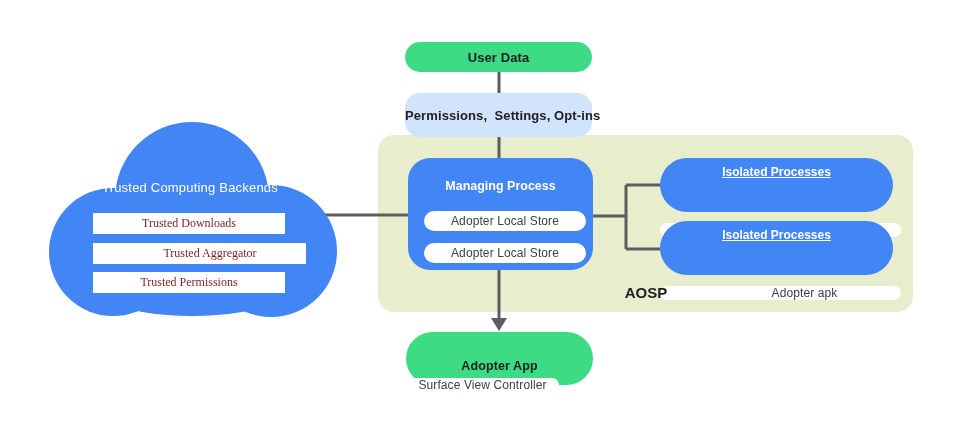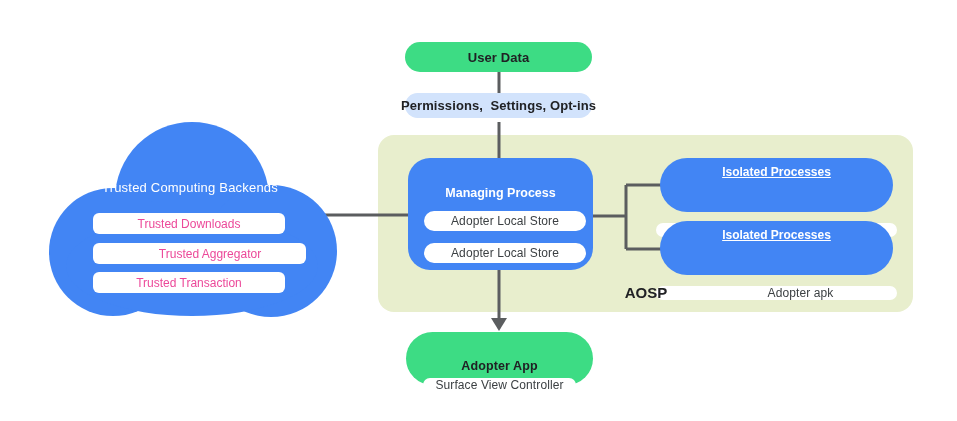--- a/index.html
+++ b/index.html
@@ -4,49 +4,49 @@
 <style>
   html,body{margin:0;padding:0;background:#fff;}
   .stage{
     position:relative;width:957px;height:421px;background:#ffffff;overflow:hidden;
     font-family:"Liberation Sans",sans-serif;color:#202124;
   }
   .abs{position:absolute;box-sizing:border-box;}
   
   .aosp-box{left:378px;top:135px;width:535px;height:177px;background:#e8eecd;border-radius:16px;z-index:1;}
   .lines-svg{left:0;top:0;width:957px;height:421px;z-index:2;pointer-events:none;}
-  .node{z-index:3;display:flex;flex-direction:column;align-items:center;justify-content:center;text-align:center;}
+  .node{z-index:3;display:flex;flex-direction:column;justify-content:center;text-align:center;}
   
   .pill-green{background:#3ddc84;border-radius:16px;}
   .pill-lightblue{background:#d2e3fc;border-radius:15px;}
   .pill-title{font-weight:bold;font-size:13px;color:#202124;letter-spacing:.1px;white-space:pre;}
   .user-data{left:405px;top:42px;width:187px;height:30px;}
-  .permissions{left:405px;top:93px;width:187px;height:25px;}
+  .permissions{left:405px;top:93px;width:187px;height:44px;}
   
   .blue-box{background:#4285f4;}
-  .managing{left:408px;top:158px;width:185px;height:112px;border-radius:22px;justify-content:flex-start;padding-top:27px;}
+  .managing{left:408px;top:158px;width:185px;height:112px;border-radius:22px;justify-content:flex-start;padding-top:20px;}
   .managing .box-title{font-weight:bold;font-size:12.5px;line-height:16px;color:#ffffff;}
   .white-pill{background:#ffffff;border-radius:11px;display:flex;align-items:center;justify-content:center;
               font-size:12px;color:#3c4043;letter-spacing:.1px;}
   .managing .white-pill{width:162px;height:20px;position:absolute;left:16px;}
   .mp1{top:53px;} .mp2{top:85px;}
   .isolated{width:233px;height:54px;border-radius:27px;justify-content:flex-start;padding-top:7px;gap:40px;}
   .iso1{left:660px;top:158px;} .iso2{left:660px;top:221px;}
   .isolated .box-title{font-weight:bold;font-size:12px;color:#ffffff;text-decoration:underline;}
   .isolated .white-pill{width:193px;height:20px;margin-top:4px;padding-left:48px;}
   
   .adopter{left:406px;top:332px;width:187px;height:53px;border-radius:27px;justify-content:flex-start;padding-top:27px;}
   .adopter .pill-title{font-size:12.5px;}
   .adopter .white-pill{width:153px;height:28px;margin-top:5px;border-radius:9px;}
   
   .aosp-label{left:606px;top:284px;width:80px;z-index:3;text-align:center;font-weight:bold;font-size:15px;color:#202124;}
   
   .cloud-title{left:70px;top:180px;width:240px;z-index:3;text-align:center;font-weight:normal;font-size:13px;color:#ffffff;letter-spacing:.2px;}
-  .cloud-pill{left:93px;width:192px;height:21px;border-radius:6px;z-index:3;position:absolute;background:#fff;
-              display:flex;align-items:center;justify-content:center;font-size:12px;color:#ec4899;}
+  .cloud-pill{left:93px;width:192px;height:21px;border-radius:0;z-index:3;position:absolute;background:#fff;
+              display:flex;align-items:center;justify-content:center;font-size:12px;color:#7f1d1d;font-family:Liberation Serif, serif;}
   .cp1{top:213px;} .cp2{top:243px;padding-left:21px;} .cp3{top:272px;}
 </style>
 </head>
 <body>
 
 <div class="stage">
 
   <div class="abs aosp-box"></div>
 
   <svg class="abs lines-svg" width="957" height="421" viewBox="0 0 957 421" xmlns="http://www.w3.org/2000/svg">
@@ -62,21 +62,21 @@
       <circle cx="192" cy="199" r="77"></circle>
       <circle cx="113" cy="252" r="64"></circle>
       <circle cx="271" cy="251" r="66"></circle>
       <ellipse cx="192" cy="266" rx="126" ry="50"></ellipse>
     </g>
   </svg>
 
   <div class="abs cloud-title">Trusted Computing Backends</div>
   <div class="cloud-pill cp1">Trusted Downloads</div>
   <div class="cloud-pill cp2">Trusted Aggregator</div>
-  <div class="cloud-pill cp3">Trusted Transaction</div>
+  <div class="cloud-pill cp3">Trusted Permissions</div>
 
   <div class="abs node pill-green user-data">
     <span class="pill-title">User Data</span>
   </div>
 
   <div class="abs node pill-lightblue permissions">
     <span class="pill-title">Permissions,  Settings, Opt-ins</span>
   </div>
 
   <div class="abs node blue-box managing">

